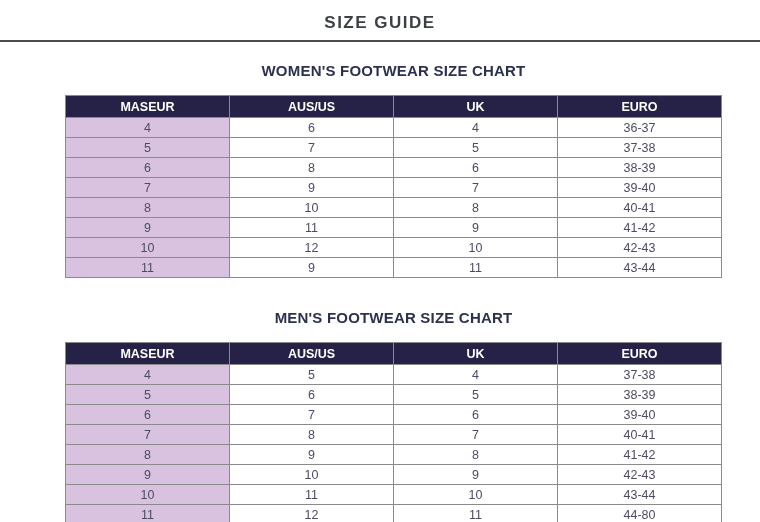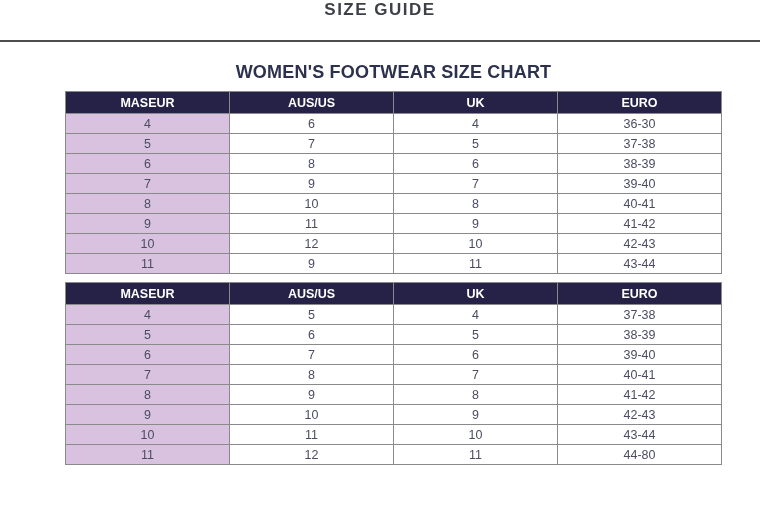--- a/index.html
+++ b/index.html
@@ -11,39 +11,40 @@
     --title-text:#3d4147;
     --section-title-text:#2d3150;
     --divider:#4d4d4d;
   }
   *{box-sizing:border-box;margin:0;padding:0;}
   html,body{width:760px;height:522px;background:#ffffff;overflow:hidden;}
   body{font-family:"Liberation Sans","DejaVu Sans",sans-serif;}
   .page-header{height:42px;border-bottom:2px solid var(--divider);}
   .page-title{
     text-align:center;
+    padding-top:13px;
     font-size:17px;
     font-weight:600;
     letter-spacing:1.5px;
     color:var(--title-text);
   }
   .content{margin-left:65px;width:657px;}
   .section-title{
     text-align:center;
     color:var(--section-title-text);
-    font-size:18px;
+    font-size:15px;
     font-weight:600;
     letter-spacing:.2px;
   }
   .section-title.women{margin-top:20px;}
   .section-title.men{margin-top:31px;}
   table{
     border-collapse:collapse;
     width:100%;
-    margin-top:8px;
+    margin-top:16px;
     table-layout:fixed;
   }
   th{
     background:var(--header-bg);
     color:var(--header-text);
     font-size:12.5px;
     font-weight:700;
     height:22px;
     border:1px solid var(--cell-border);
     text-align:center;
@@ -75,21 +76,21 @@
           <th>AUS/US</th>
           <th>UK</th>
           <th>EURO</th>
         </tr>
       </thead>
     <tbody>
         <tr>
           <td class="first-col">4</td>
           <td>6</td>
           <td>4</td>
-          <td>36-30</td>
+          <td>36-37</td>
         </tr>
         <tr>
           <td class="first-col">5</td>
           <td>7</td>
           <td>5</td>
           <td>37-38</td>
         </tr>
         <tr>
           <td class="first-col">6</td>
           <td>8</td>
@@ -122,20 +123,21 @@
         </tr>
         <tr>
           <td class="first-col">11</td>
           <td>9</td>
           <td>11</td>
           <td>43-44</td>
         </tr>
       </tbody>
   </table>
 
+  <div class="section-title men">MEN'S FOOTWEAR SIZE CHART</div>
   <table>
     <thead>
         <tr>
           <th>MASEUR</th>
           <th>AUS/US</th>
           <th>UK</th>
           <th>EURO</th>
         </tr>
       </thead>
     <tbody>

